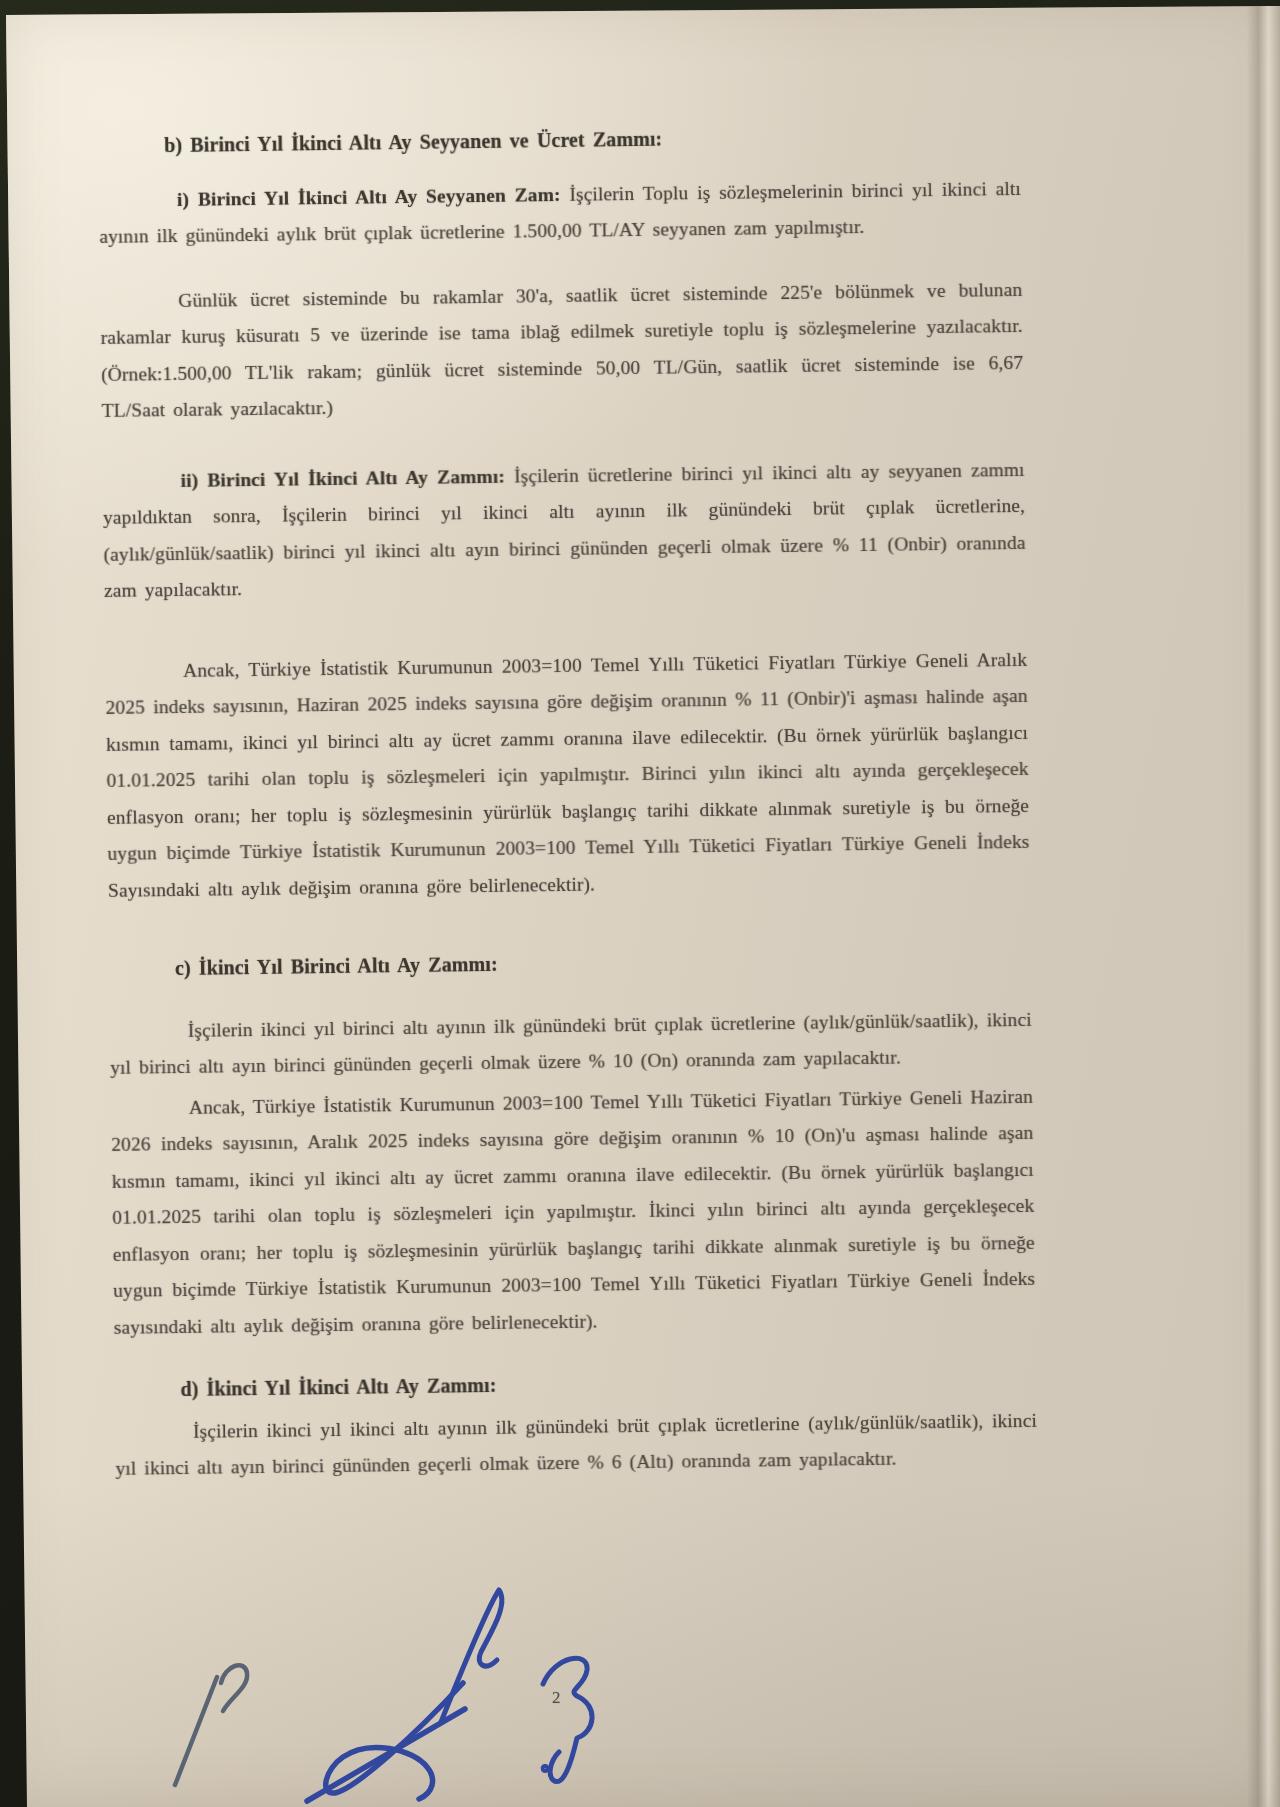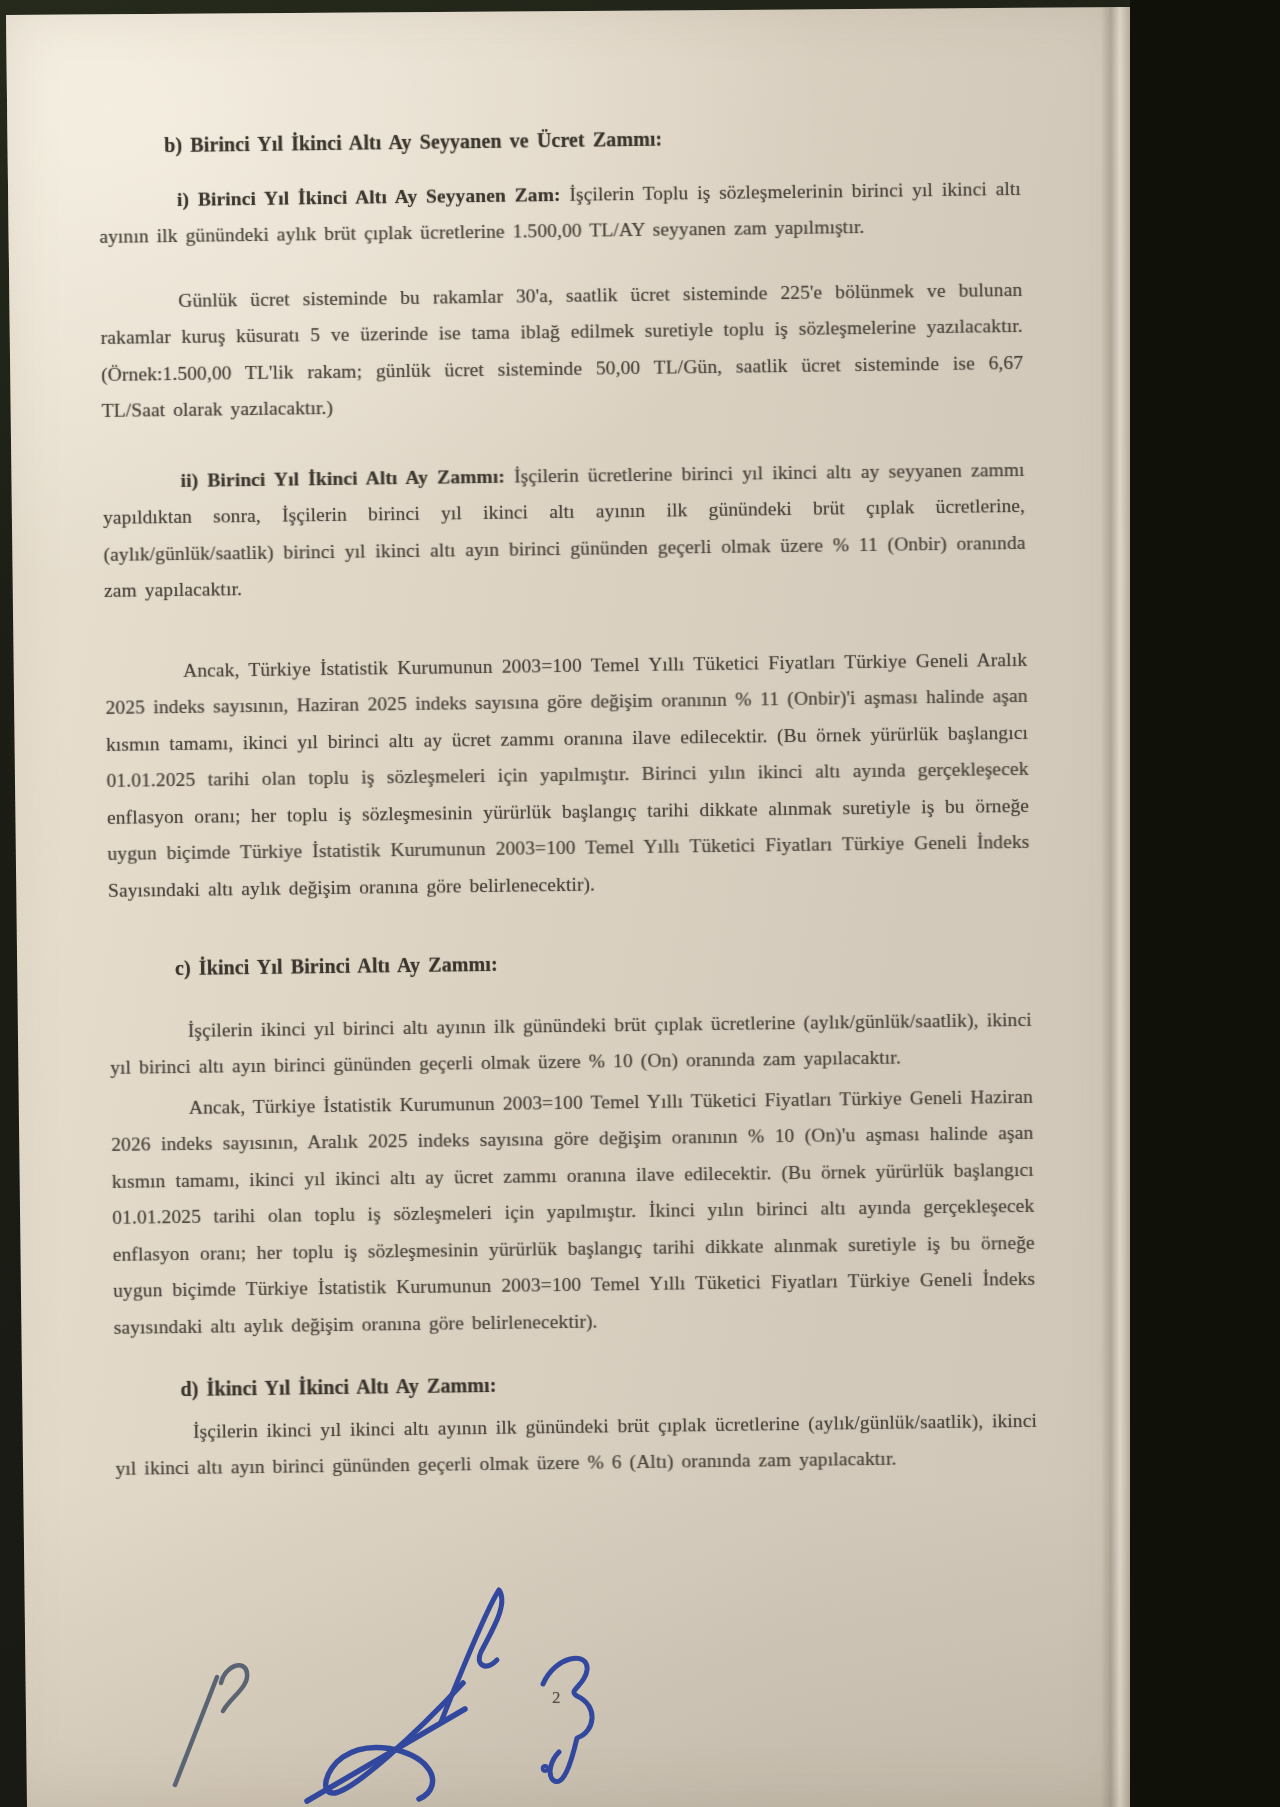--- a/index.html
+++ b/index.html
@@ -1,18 +1,18 @@
 <!DOCTYPE html>
 <html><head>
 <meta charset="utf-8">
 <style>
   html, body { margin: 0; padding: 0; background: #101209; }
   .photo {
     position: relative;
-    width: 1130px;
+    width: 1280px;
     height: 1807px;
     overflow: hidden;
     background: linear-gradient(160deg, #262a1c 0%, #1c1e15 30%, #171813 100%);
     font-family: "Liberation Serif", serif;
   }
   .paper {
     position: absolute;
     inset: 0;
     clip-path: polygon(6px 15px, 1280px 6px, 1280px 1807px, 27px 1807px);
     background:

